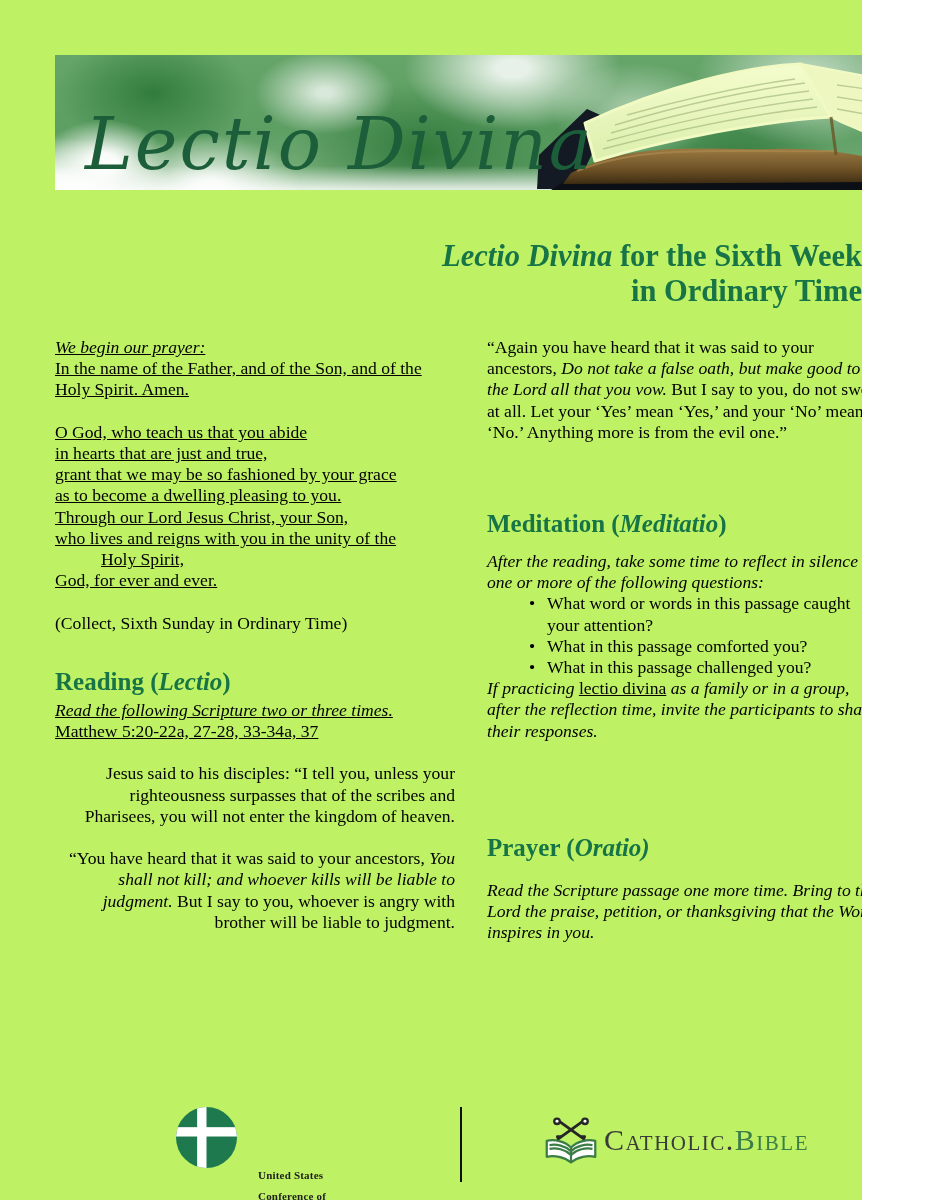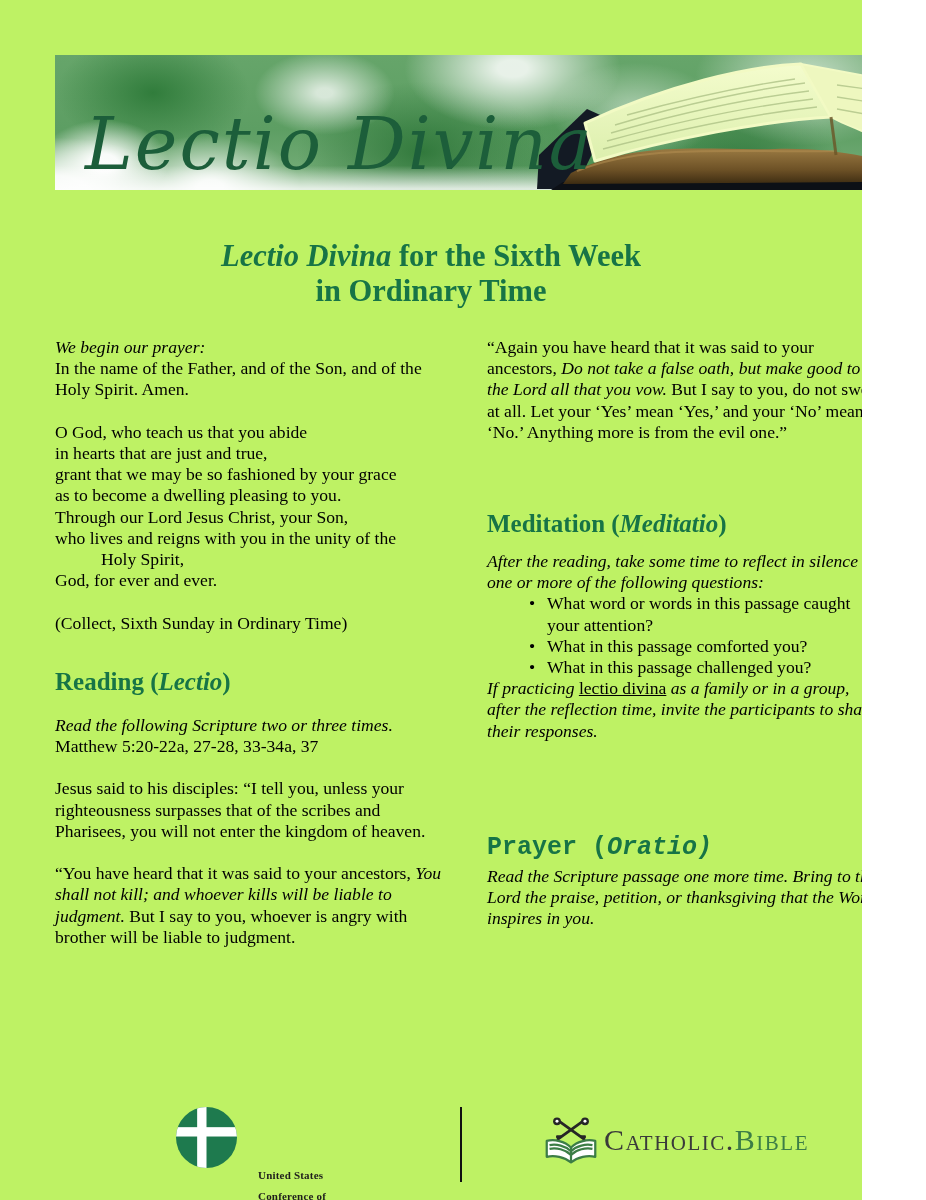--- a/index.html
+++ b/index.html
@@ -22,37 +22,37 @@
       radial-gradient(220px 130px at 66% 104%, rgba(52,130,64,.85) 0, rgba(52,130,64,0) 76%),
       linear-gradient(180deg,#66a56a 0%,#5d9e63 55%,#7bb17d 100%);}
   .banner-fade{position:absolute;inset:0;
     background:linear-gradient(180deg, rgba(255,255,255,0) 82%, rgba(255,255,255,.8) 99%),
                radial-gradient(160px 70px at 0% 100%, rgba(255,255,255,.9) 20%, rgba(255,255,255,0) 75%);}
   .banner-script{position:absolute;left:30px;bottom:10px;font-family:"DejaVu Serif",serif;
     font-style:italic;font-size:72px;line-height:1;color:#1c5e3a;letter-spacing:2px;}
   .banner-book{position:absolute;right:0;bottom:0;}
 
   
-  .doc-title{position:absolute;top:239px;left:0;width:100%;text-align:center;
+  .doc-title{position:absolute;top:239px;left:0;width:100%;text-align:right;
     color:#177446;font-size:30.5px;font-weight:700;line-height:35px;}
 
   
   .col{position:absolute;top:337px;font-size:17.6px;line-height:21.2px;}
   .col-left{left:55px;width:400px;}
   .col-right{left:487px;width:398px;}
-  .line{min-height:21.2px;}
+  .line{min-height:21.2px;text-decoration:underline;}
   .ind{padding-left:46px;}
   .it{font-style:italic;}
   .ul{font-style:normal;text-decoration:underline;}
   .gap{height:21.2px;}
   .h2{color:#177446;font-size:25px;font-weight:700;line-height:30px;margin:0;}
-  .mt-reading{margin-top:33px;margin-bottom:18px;}
-  .mt-block{margin-top:21.2px;}
+  .mt-reading{margin-top:33px;margin-bottom:3px;}
+  .mt-block{margin-top:21.2px;text-align:right;}
   .mt-meditation{margin-top:66px;margin-bottom:12px;}
-  .mt-prayer{margin-top:91px;margin-bottom:3px;font-family:Liberation Mono, monospace;}
+  .mt-prayer{margin-top:91px;margin-bottom:17px;}
   .bullet-row{display:flex;padding-left:30px;}
   .dot{flex:none;width:30px;text-align:center;}
   .btext{flex:1;}
 
   
   .usccb-logo{position:absolute;left:175px;top:1106px;}
   .usccb-text{position:absolute;left:258px;top:1165px;font-size:11px;line-height:20.5px;
     font-weight:700;color:#1e1e1c;letter-spacing:.2px;}
   .footer-divider{position:absolute;left:460px;top:1107px;height:75px;width:0;
     border-left:2px solid #101010;}

